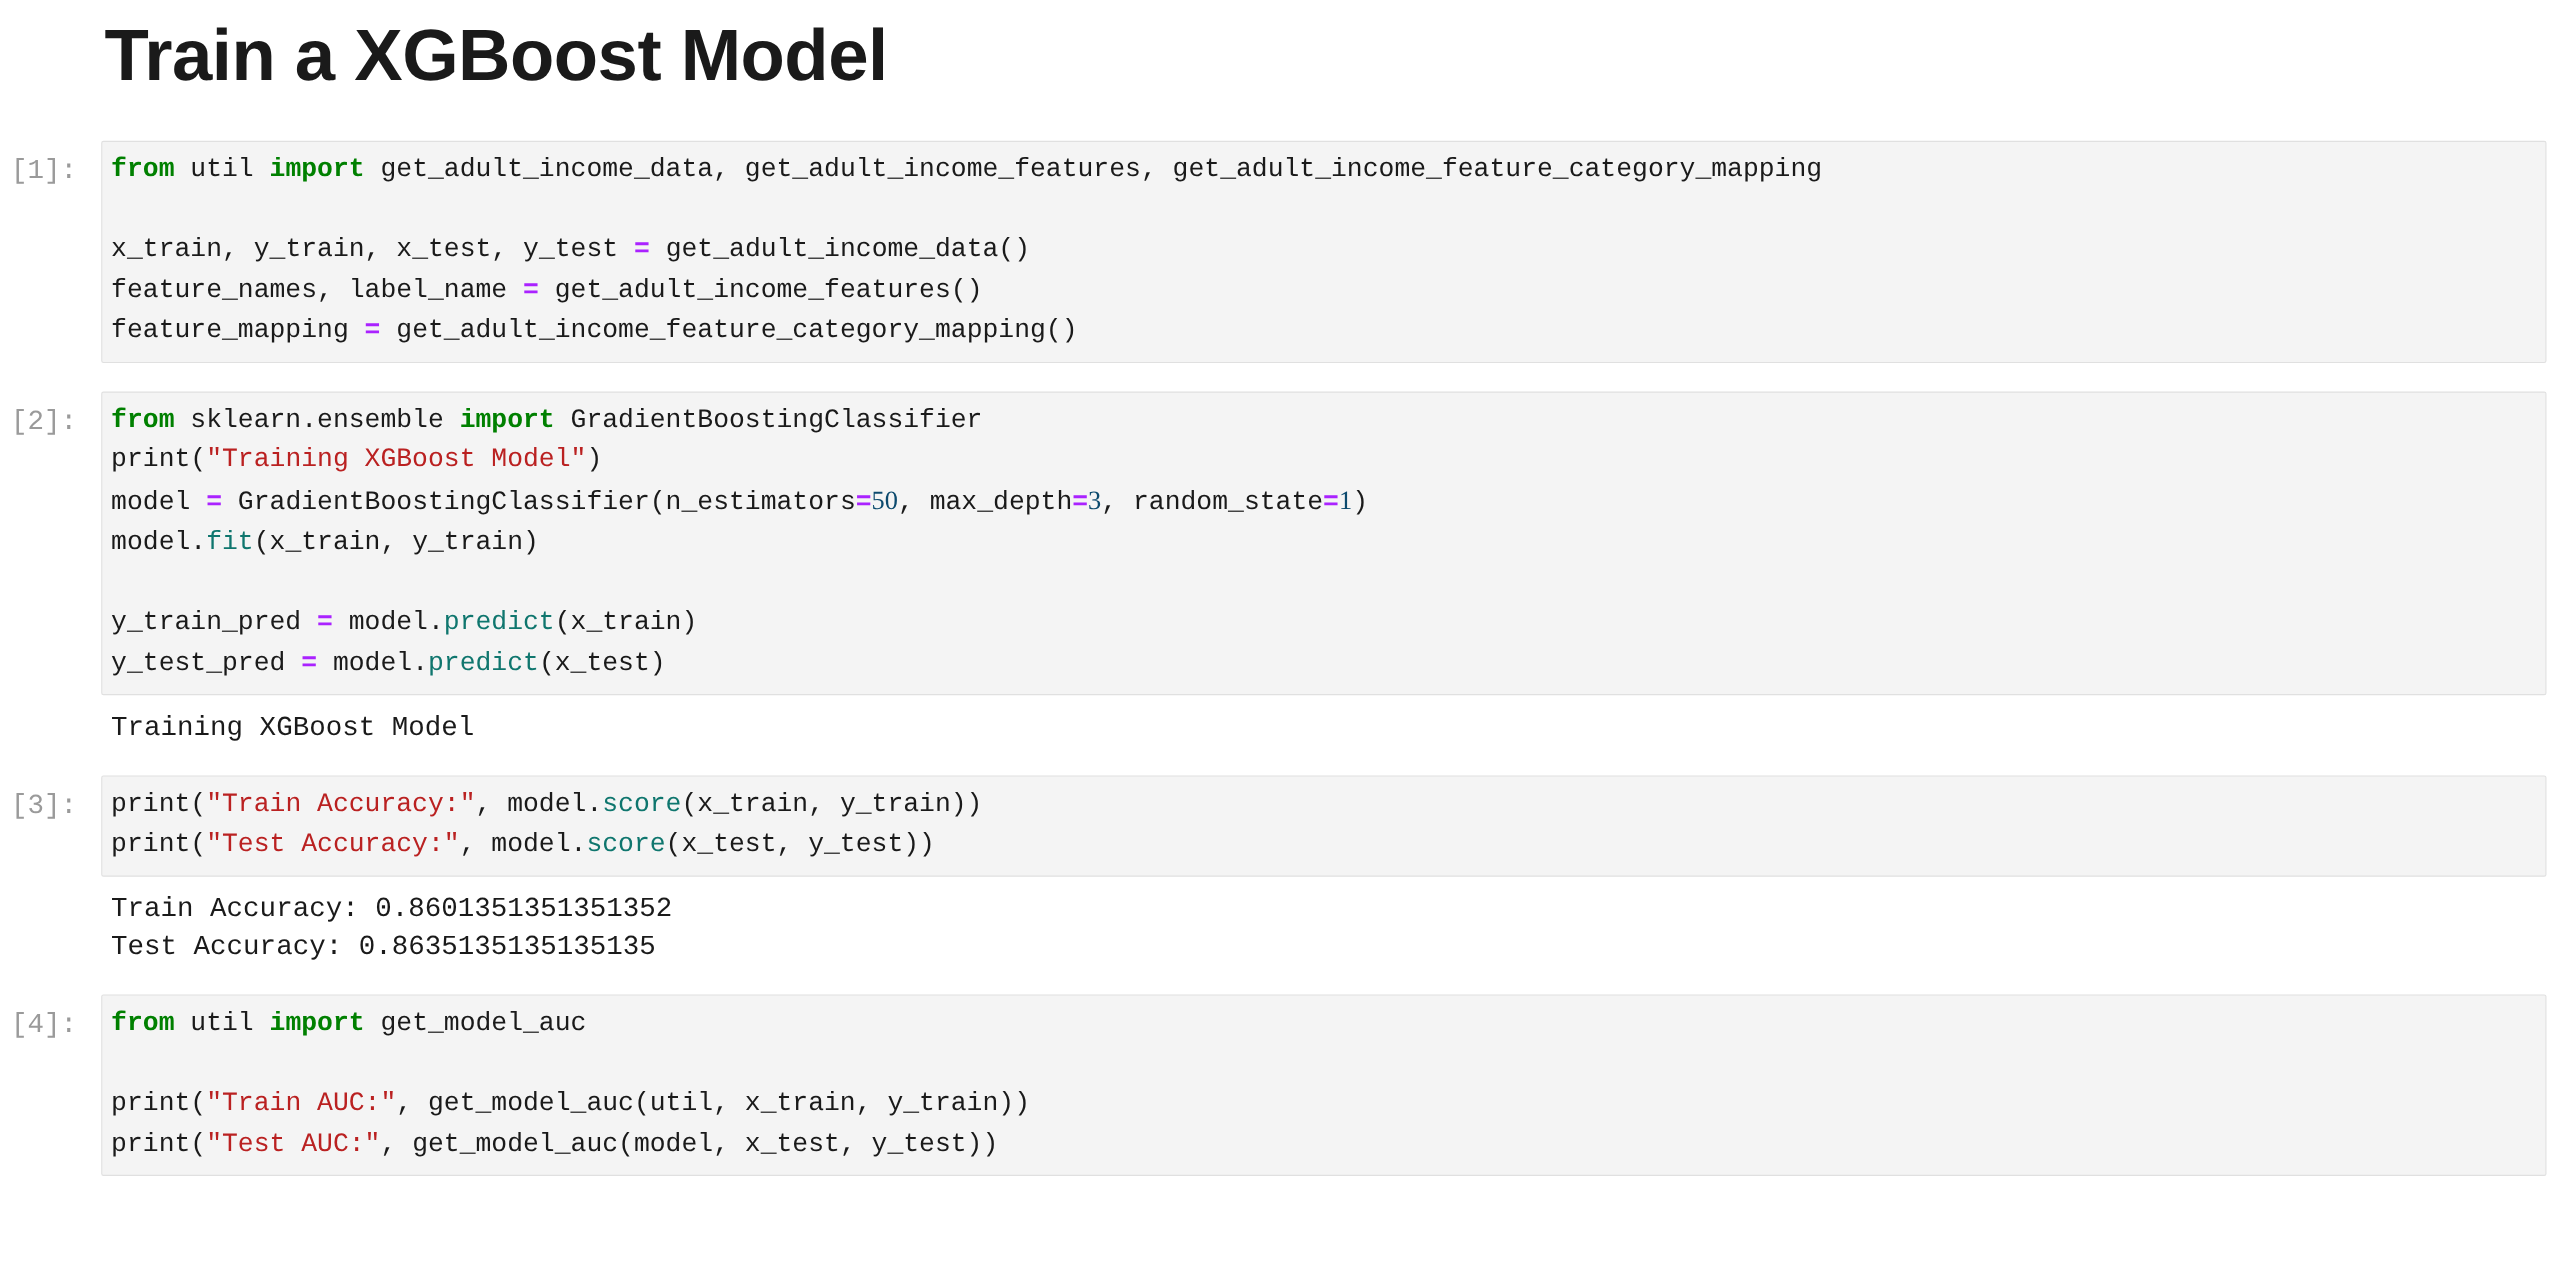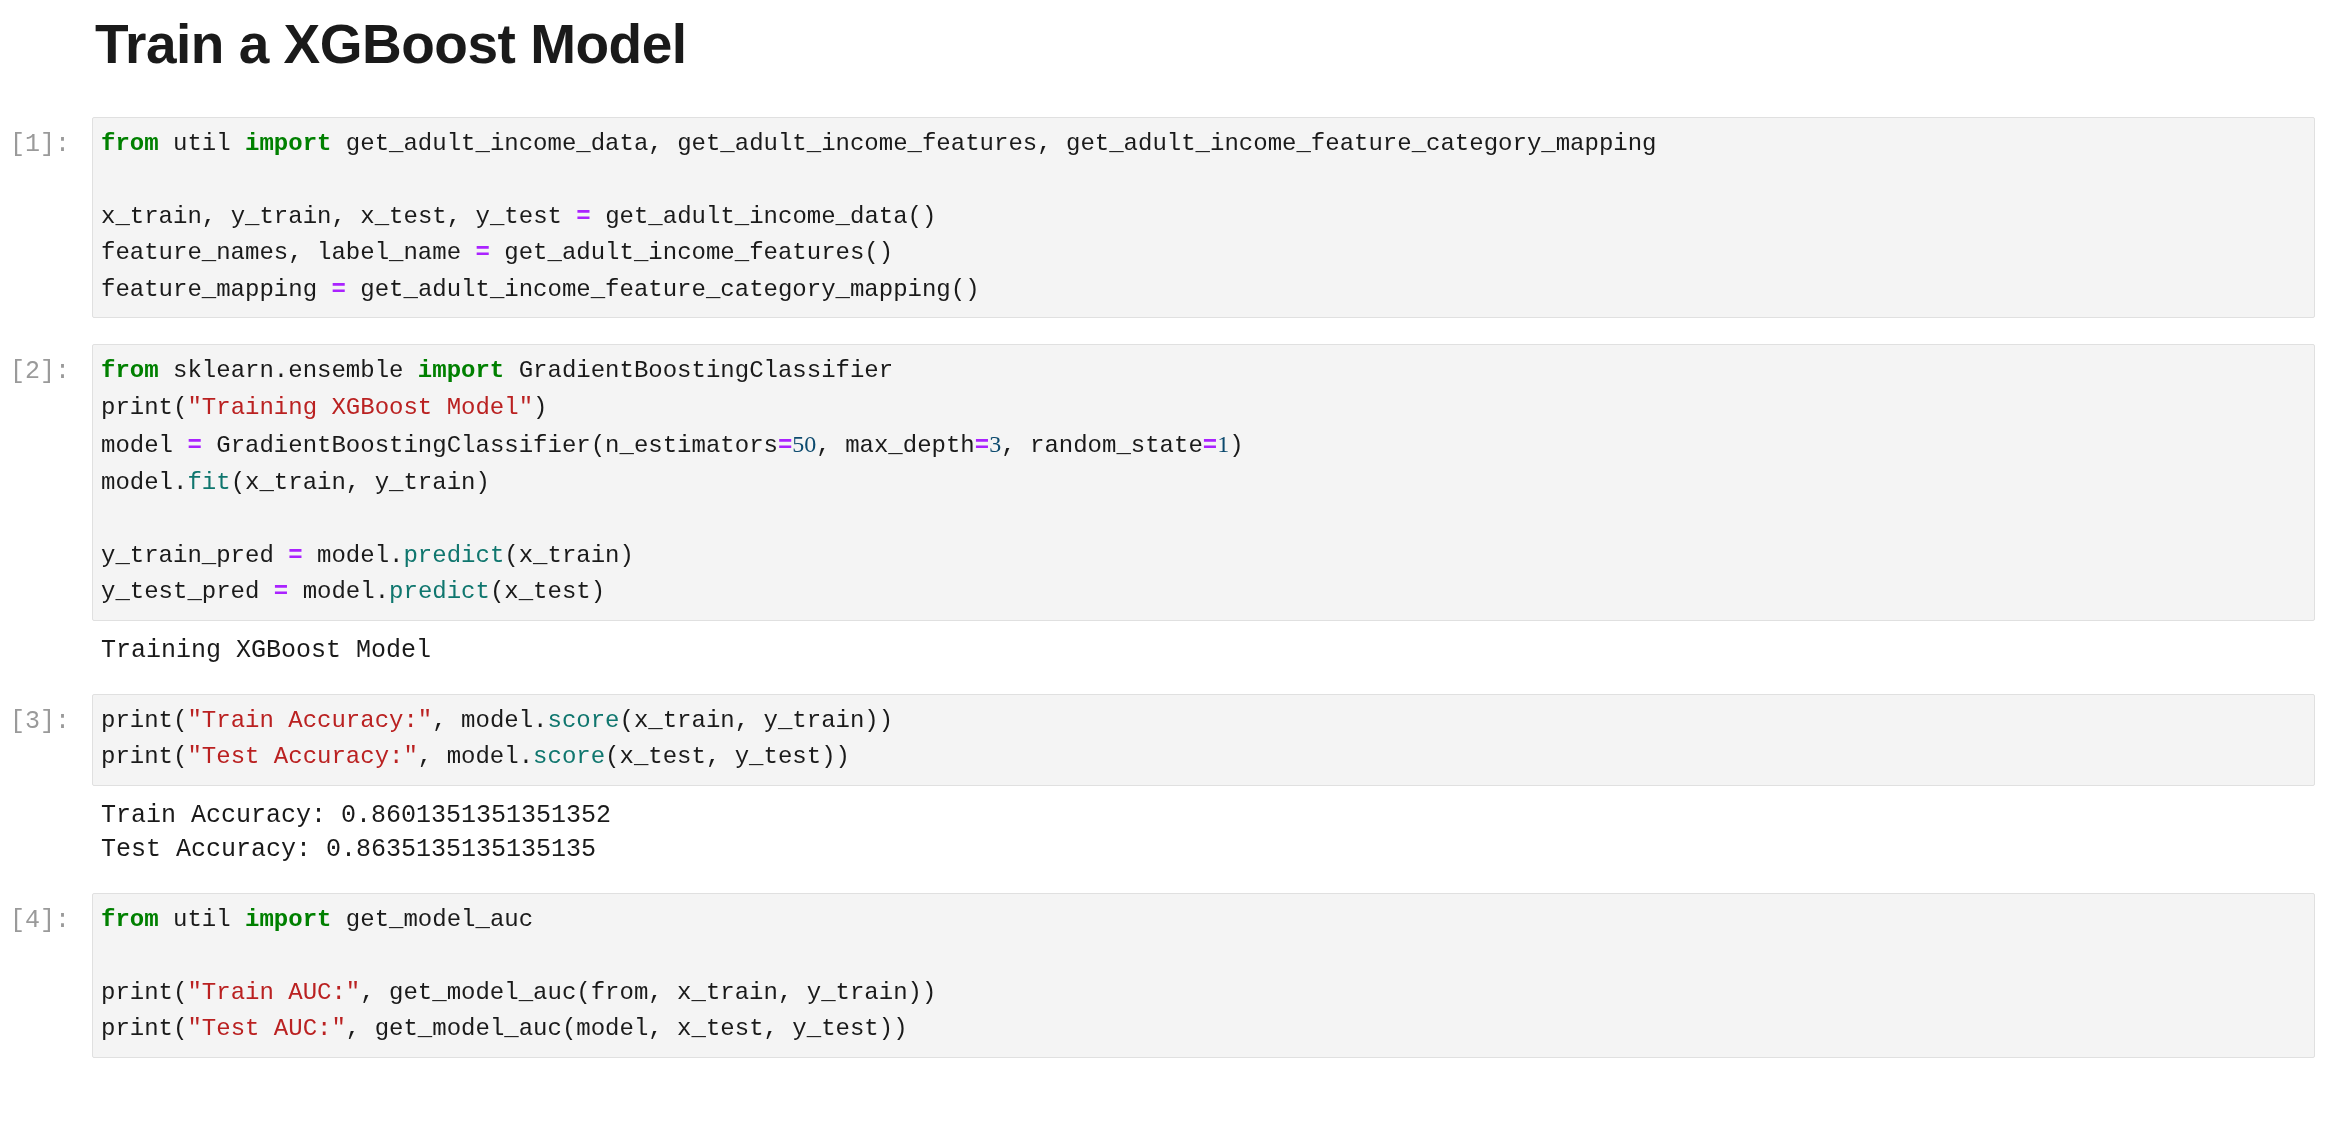--- a/index.html
+++ b/index.html
@@ -19,21 +19,21 @@
   .notebook {
     width: 2327px;
     padding: 0;
     box-sizing: border-box;
   }
 
   
   .nb-title {
     font-family: "Liberation Sans", sans-serif;
     font-weight: bold;
-    font-size: 55px;
+    font-size: 66px;
     line-height: 1.05;
     color: #1a1a1a;
     letter-spacing: -0.5px;
     margin: 0;
     padding: 16px 0 0 95px;
     white-space: pre;
   }
 
   
   .cell {
@@ -161,19 +161,19 @@
       <pre class="output-text">Train Accuracy: 0.8601351351351352
 Test Accuracy: 0.8635135135135135</pre>
     </div>
   </div>
 
   <div class="cell code-cell">
     <div class="prompt in">[4]:</div>
     <div class="code-area">
 <pre class="source"><span class="k">from</span> <span class="n">util</span> <span class="k">import</span> <span class="n">get_model_auc</span>
 
-<span class="n">print</span><span class="n">(</span><span class="s">"Train AUC:"</span><span class="n">, get_model_auc(from, x_train, y_train))</span>
+<span class="n">print</span><span class="n">(</span><span class="s">"Train AUC:"</span><span class="n">, get_model_auc(util, x_train, y_train))</span>
 <span class="n">print</span><span class="n">(</span><span class="s">"Test AUC:"</span><span class="n">, get_model_auc(model, x_test, y_test))</span></pre>
     </div>
   </div>
 
 
 </div>
 
 </body></html>

